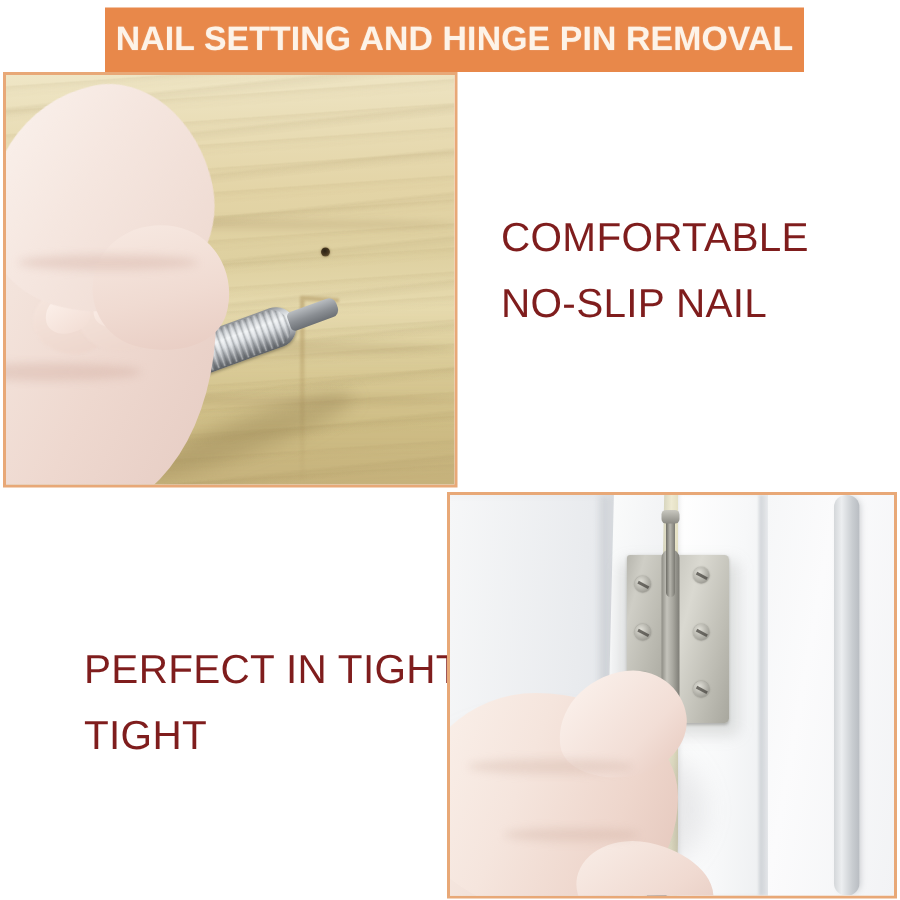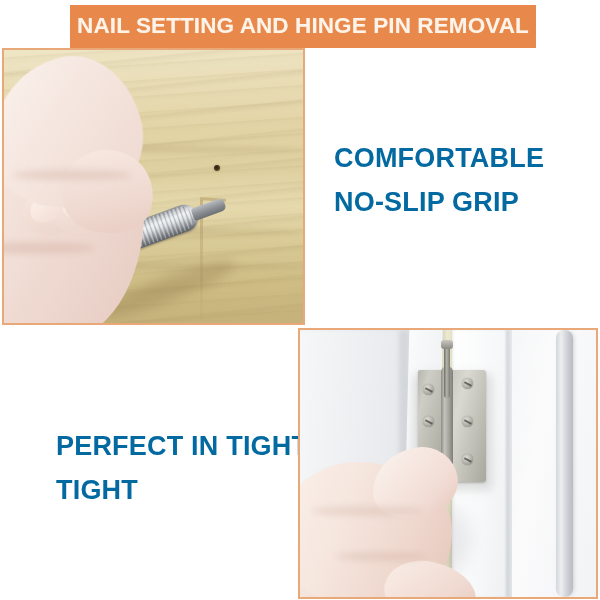--- a/index.html
+++ b/index.html
@@ -462,22 +462,22 @@
     left: -30px; top: 150px;
     width: 200px; height: 120px;
     background: rgba(150,152,156,.18);
     filter: blur(9px);
     border-radius: 50%;
   }
 
   
   .feature-text {
     position: absolute;
-    color: #0369a1;
-    font-weight: bold;
+    color: #7f1d1d;
+    font-weight: normal;
     font-size: 27px;
     line-height: 44px;
     letter-spacing: 0.2px;
   }
   #feature-grip {
     left: 334px;
     top: 136px;
     width: 250px;
   }
   #feature-spaces {
@@ -531,21 +531,21 @@
         <div class="thumbtip"></div>
         <div class="shadow-crease" style="left:78px;top:118px;width:120px;height:10px;"></div>
         <div class="shadow-crease" style="left:30px;top:190px;width:130px;height:12px;"></div>
       </div>
 
     </div>
   </div>
 
   <div class="feature-text" id="feature-grip">
     <span class="line">COMFORTABLE</span>
-    <span class="line">NO-SLIP GRIP</span>
+    <span class="line">NO-SLIP NAIL</span>
   </div>
 
   <div class="feature-text" id="feature-spaces">
     <span class="line">PERFECT IN TIGHT</span>
     <span class="line">TIGHT</span>
   </div>
 
   <div class="photo-frame" id="photo-hinge-pin">
     <div class="photo-inner">
 

